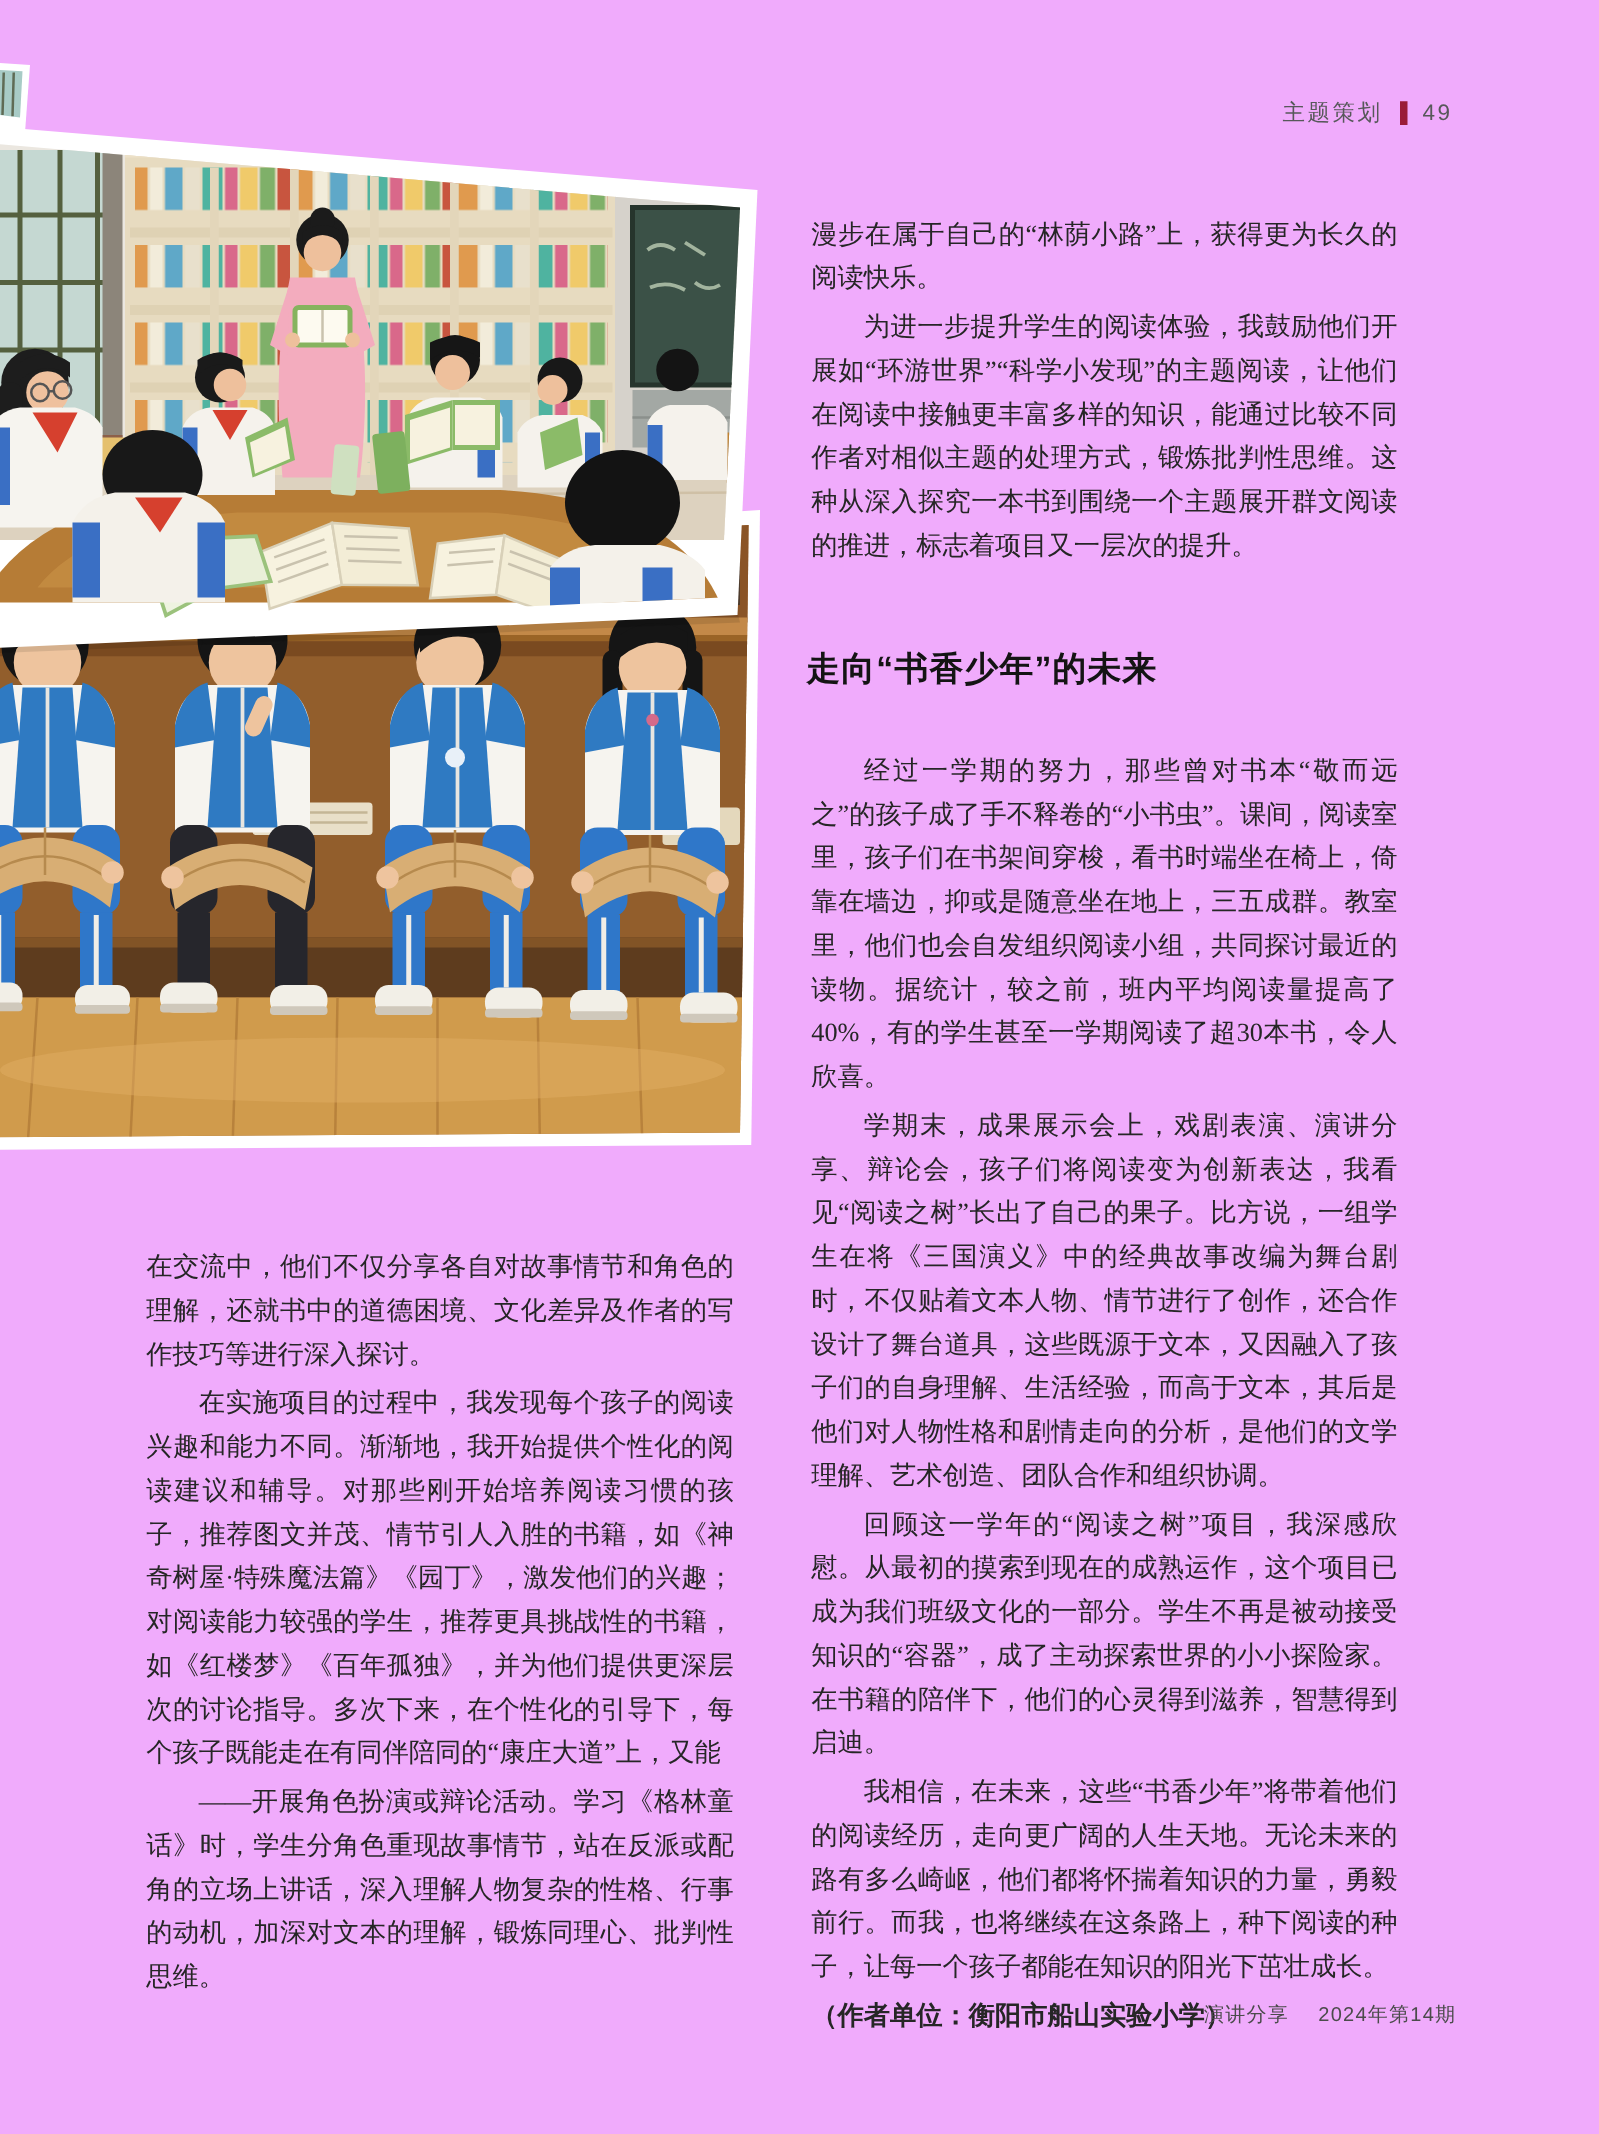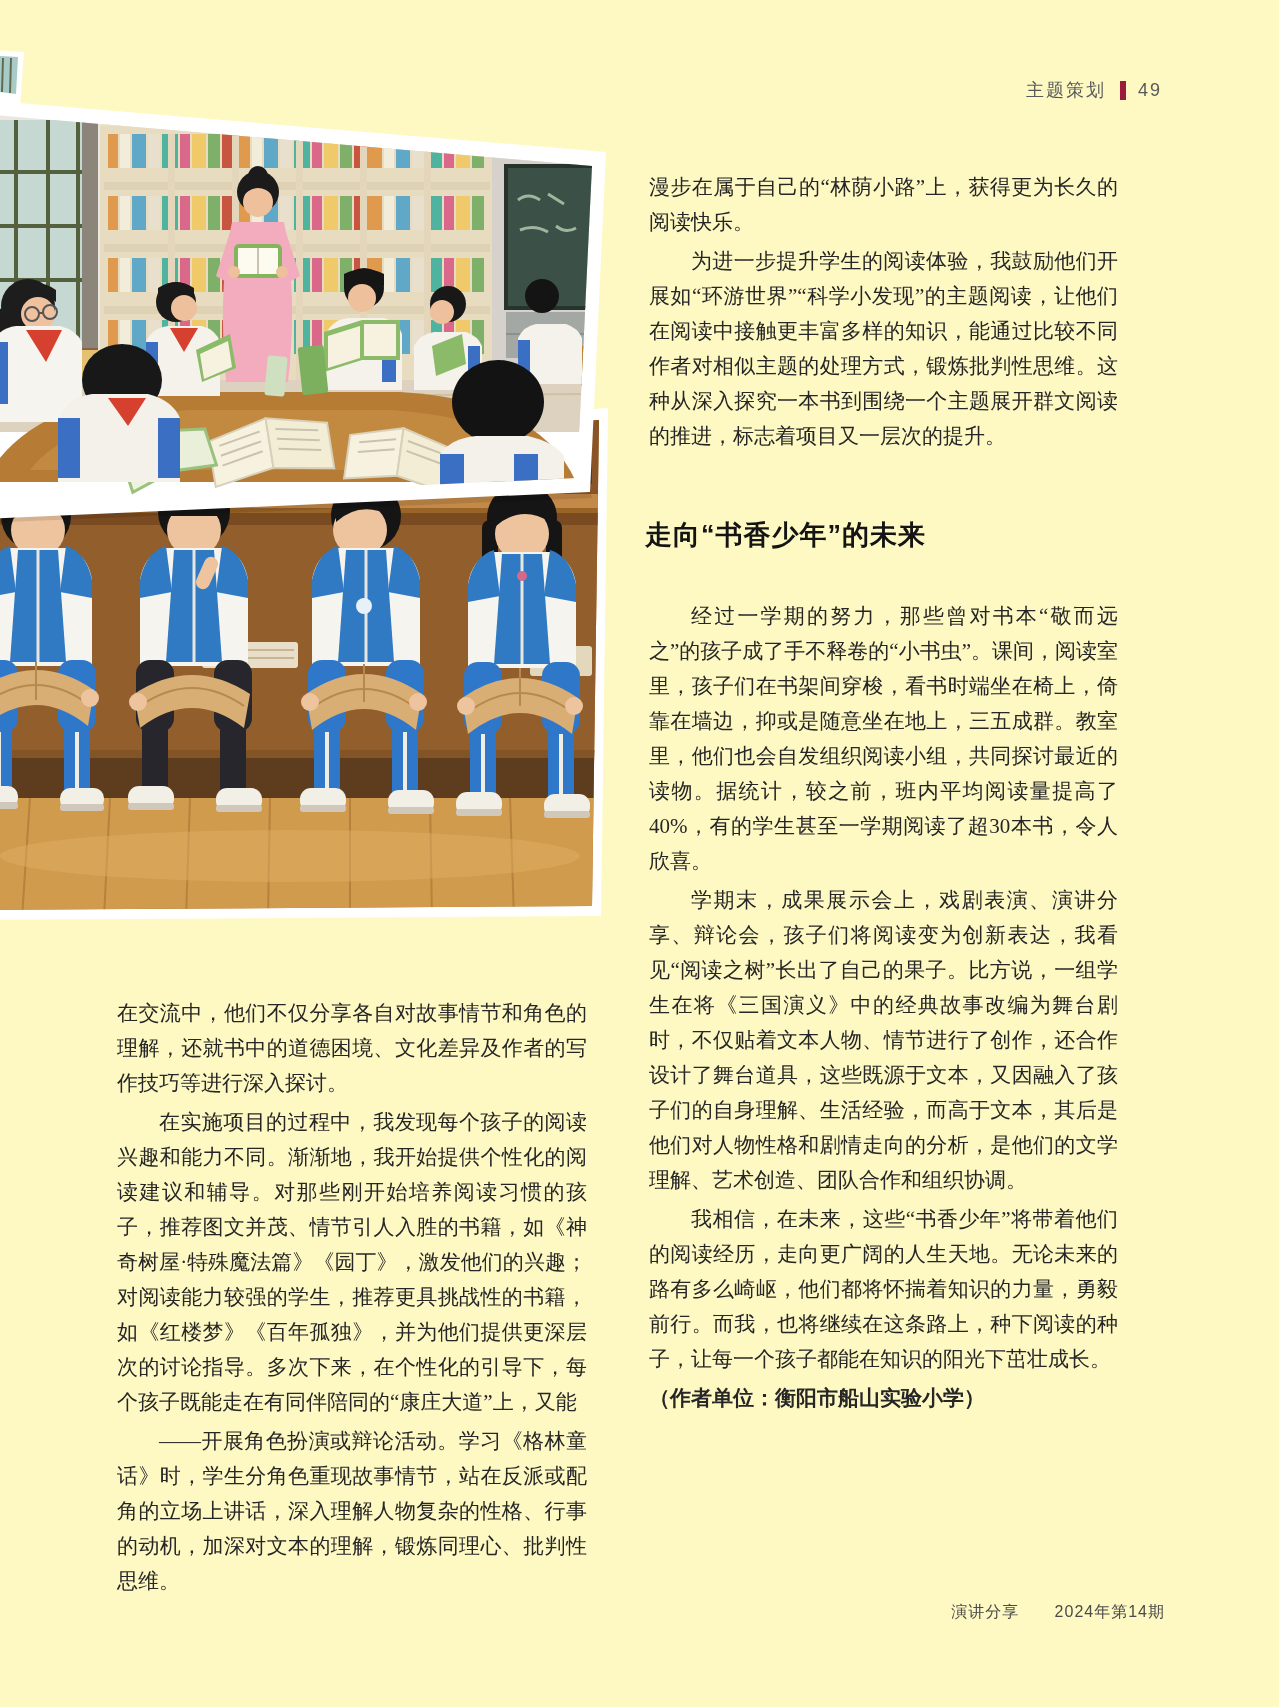--- a/index.html
+++ b/index.html
@@ -1,36 +1,36 @@
 <!DOCTYPE html>
 <html><head>
 <meta charset="utf-8">
 <style>
   html,body{margin:0;padding:0;background:#ffffff;}
-  .page{position:relative;width:1279px;height:1707px;background:#fef9c3;overflow:hidden;
+  .page{position:relative;width:1279px;height:1707px;background:#f0abfc;overflow:hidden;
         font-family:"Liberation Serif","DejaVu Serif",serif;color:#262626;}
   
   .hdr{position:absolute;top:78px;right:117px;display:flex;align-items:center;
        font-family:"Liberation Sans","DejaVu Sans",sans-serif;font-size:18px;color:#57585a;letter-spacing:2px;}
   .hdr .bar{display:inline-block;width:6px;height:19px;background:#9a1c38;margin:0 12px 0 14px;}
   
   .collage{position:absolute;left:-30px;top:50px;width:680px;height:900px;}
   
   .col{position:absolute;font-size:21px;line-height:35px;text-align:justify;}
   .col p{margin:4px;text-align:justify;}
   .col p.indent{text-indent:2em;}
   .col-left{left:113px;top:992px;width:478px;}
   .col-right{left:645px;top:166px;width:477px;}
   .col-right h2{font-family:"Liberation Sans","DejaVu Sans",sans-serif;font-size:27px;line-height:35px;
                 font-weight:700;color:#141414;margin:64px 0 46px 0;letter-spacing:1px;text-align:left;}
   .author{text-align:right;padding-right:44px;font-weight:700;}
   
   .ftr{position:absolute;top:1602px;right:114px;font-family:"Liberation Sans","DejaVu Sans",sans-serif;
        font-size:16px;color:#4b4b4b;letter-spacing:1px;}
-  .ftr .issue{margin-left:30px;}
+  .ftr .issue{margin-left:18px;}
 </style>
 </head>
 <body>
 
 <div class="page">
 
   <div class="hdr">
     <span>主题策划</span>
     <span class="bar"></span>
     <span>49</span>
@@ -407,20 +407,21 @@
     <p class="indent">在实施项目的过程中，我发现每个孩子的阅读兴趣和能力不同。渐渐地，我开始提供个性化的阅读建议和辅导。对那些刚开始培养阅读习惯的孩子，推荐图文并茂、情节引人入胜的书籍，如《神奇树屋·特殊魔法篇》《园丁》，激发他们的兴趣；对阅读能力较强的学生，推荐更具挑战性的书籍，如《红楼梦》《百年孤独》，并为他们提供更深层次的讨论指导。多次下来，在个性化的引导下，每个孩子既能走在有同伴陪同的“康庄大道”上，又能</p>
     <p class="indent">——开展角色扮演或辩论活动。学习《格林童话》时，学生分角色重现故事情节，站在反派或配角的立场上讲话，深入理解人物复杂的性格、行事的动机，加深对文本的理解，锻炼同理心、批判性思维。</p>
   </div>
 
   <div class="col col-right">
     <p>漫步在属于自己的“林荫小路”上，获得更为长久的阅读快乐。</p>
     <p class="indent">为进一步提升学生的阅读体验，我鼓励他们开展如“环游世界”“科学小发现”的主题阅读，让他们在阅读中接触更丰富多样的知识，能通过比较不同作者对相似主题的处理方式，锻炼批判性思维。这种从深入探究一本书到围绕一个主题展开群文阅读的推进，标志着项目又一层次的提升。</p>
     <h2>走向“书香少年”的未来</h2>
     <p class="indent">经过一学期的努力，那些曾对书本“敬而远之”的孩子成了手不释卷的“小书虫”。课间，阅读室里，孩子们在书架间穿梭，看书时端坐在椅上，倚靠在墙边，抑或是随意坐在地上，三五成群。教室里，他们也会自发组织阅读小组，共同探讨最近的读物。据统计，较之前，班内平均阅读量提高了40%，有的学生甚至一学期阅读了超30本书，令人欣喜。</p>
     <p class="indent">学期末，成果展示会上，戏剧表演、演讲分享、辩论会，孩子们将阅读变为创新表达，我看见“阅读之树”长出了自己的果子。比方说，一组学生在将《三国演义》中的经典故事改编为舞台剧时，不仅贴着文本人物、情节进行了创作，还合作设计了舞台道具，这些既源于文本，又因融入了孩子们的自身理解、生活经验，而高于文本，其后是他们对人物性格和剧情走向的分析，是他们的文学理解、艺术创造、团队合作和组织协调。</p>
+    <p class="indent">回顾这一学年的“阅读之树”项目，我深感欣慰。从最初的摸索到现在的成熟运作，这个项目已成为我们班级文化的一部分。学生不再是被动接受知识的“容器”，成了主动探索世界的小小探险家。在书籍的陪伴下，他们的心灵得到滋养，智慧得到启迪。</p>
     <p class="indent">我相信，在未来，这些“书香少年”将带着他们的阅读经历，走向更广阔的人生天地。无论未来的路有多么崎岖，他们都将怀揣着知识的力量，勇毅前行。而我，也将继续在这条路上，种下阅读的种子，让每一个孩子都能在知识的阳光下茁壮成长。</p>
     <p class="author">（作者单位：衡阳市船山实验小学）</p>
   </div>
 
   <div class="ftr">
     <span>演讲分享</span>
     <span class="issue">2024年第14期</span>
   </div>
 
 </div>

